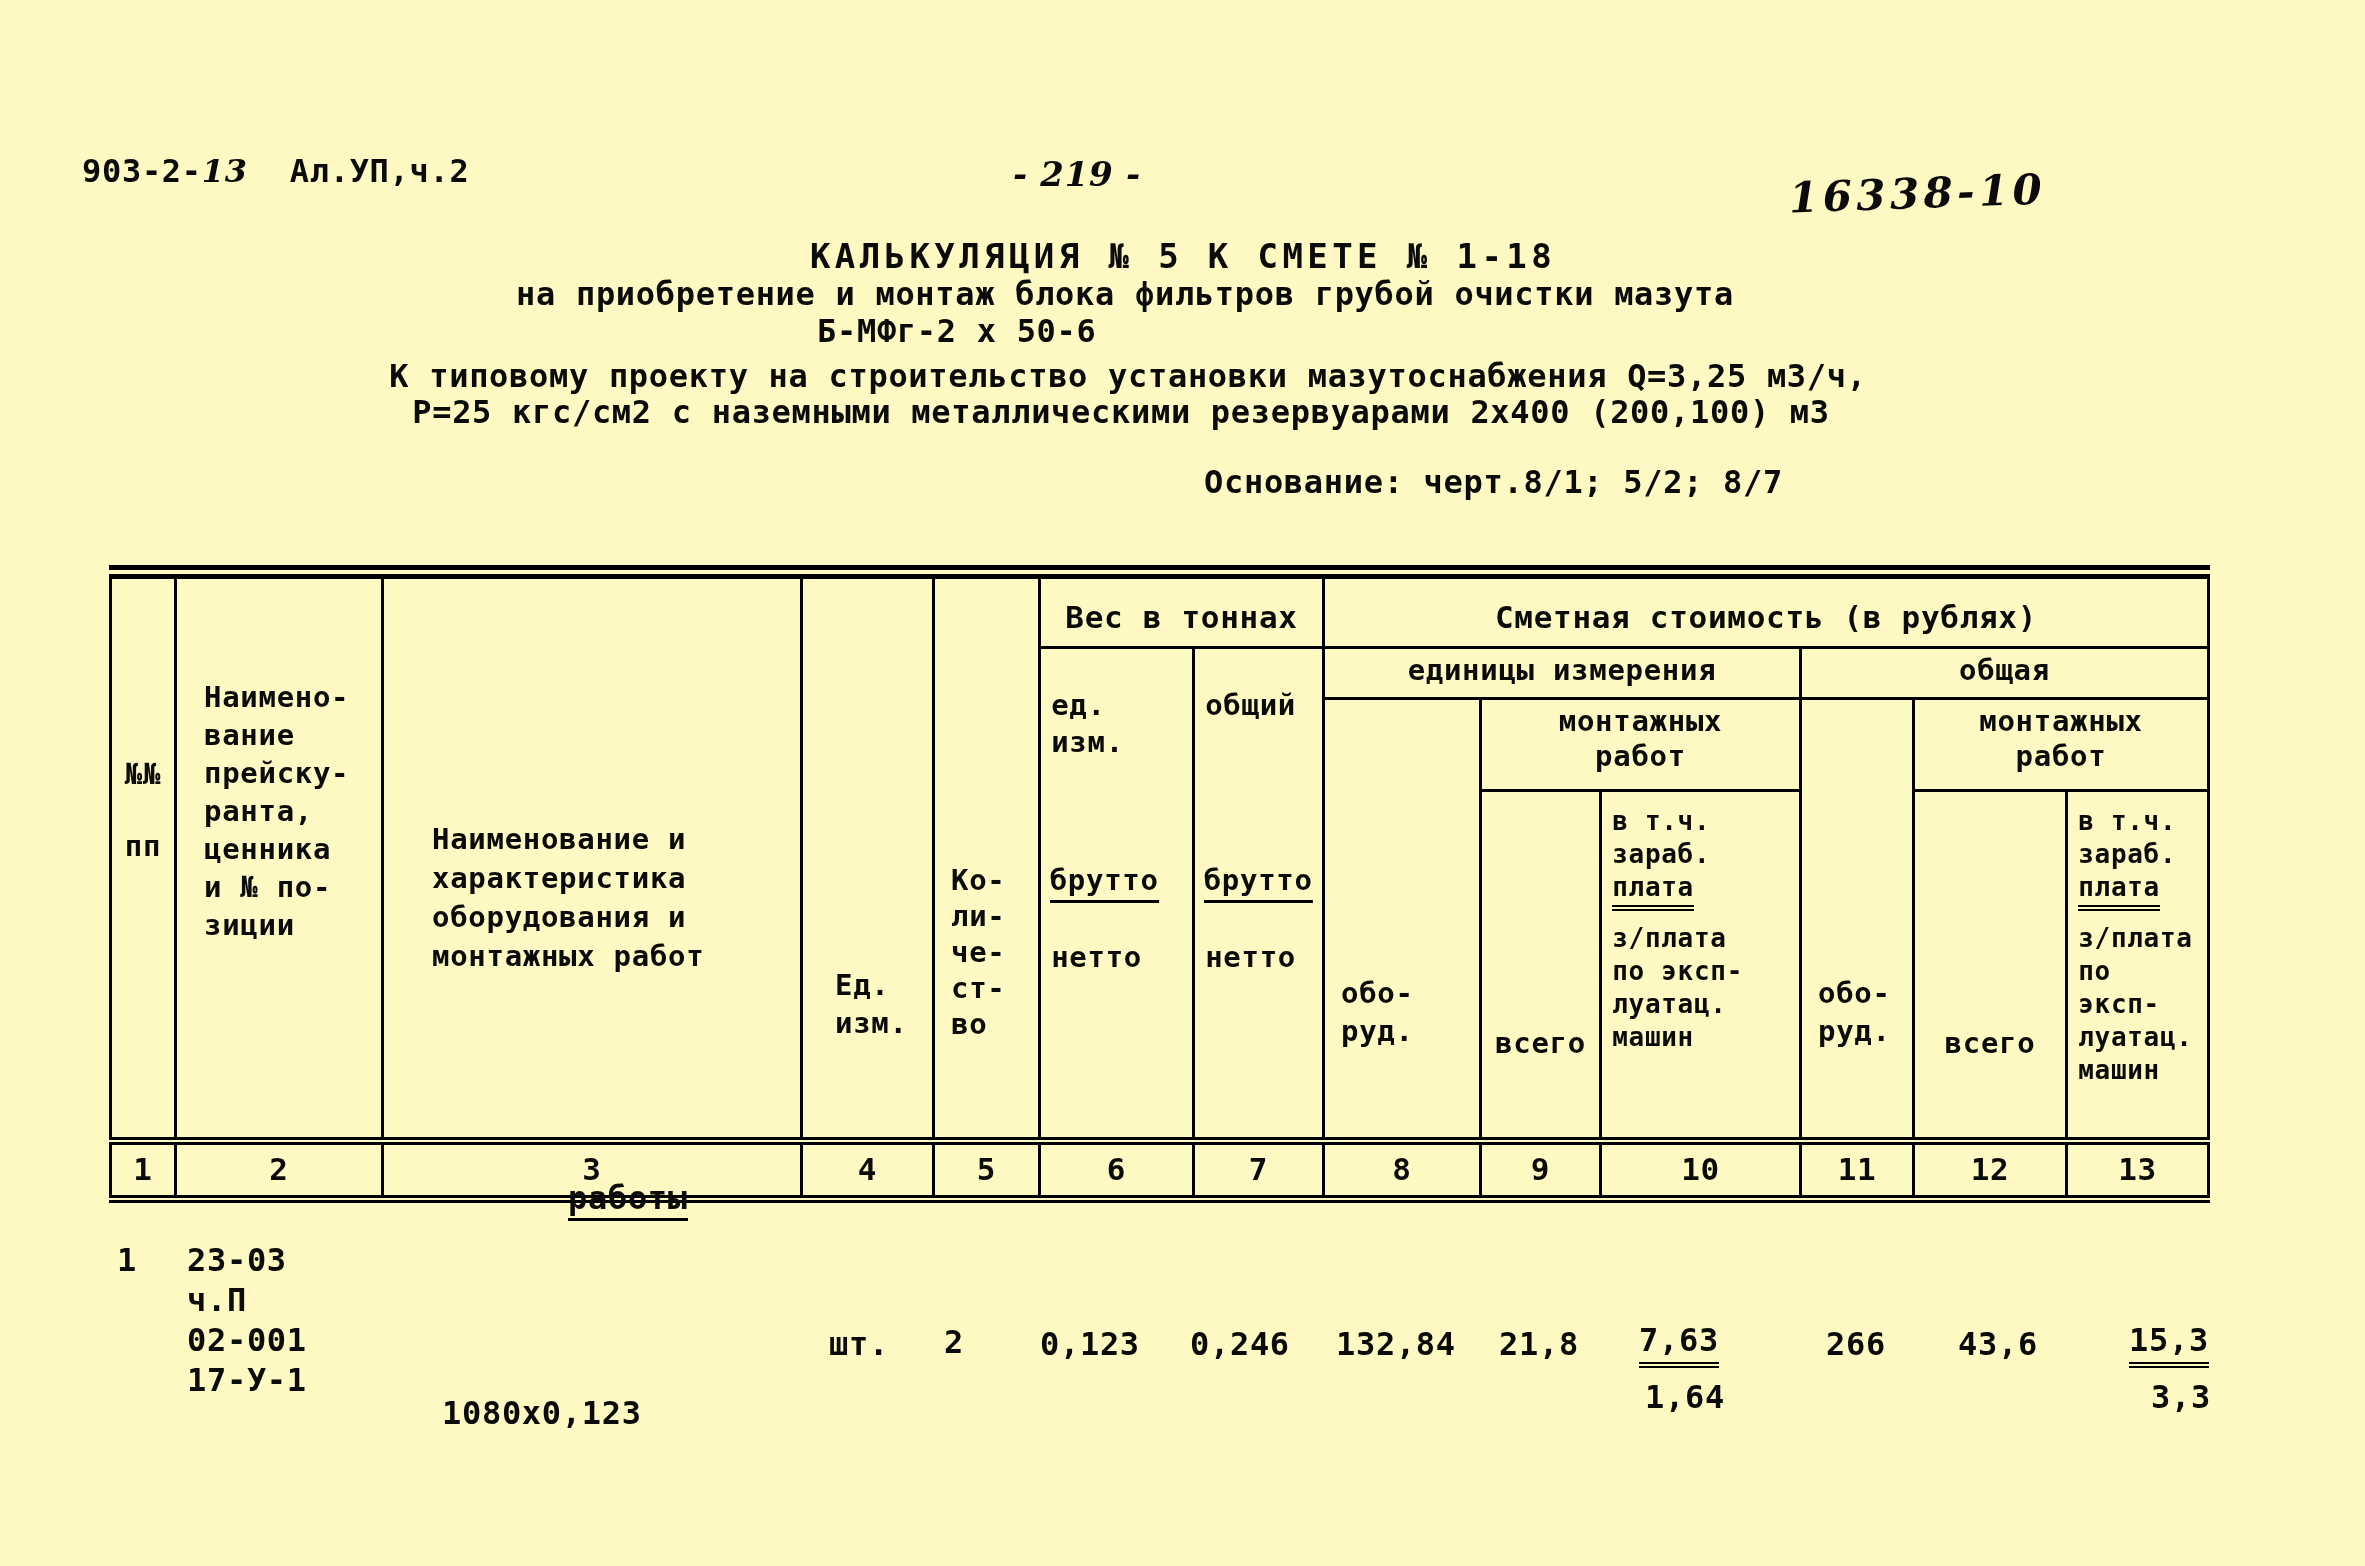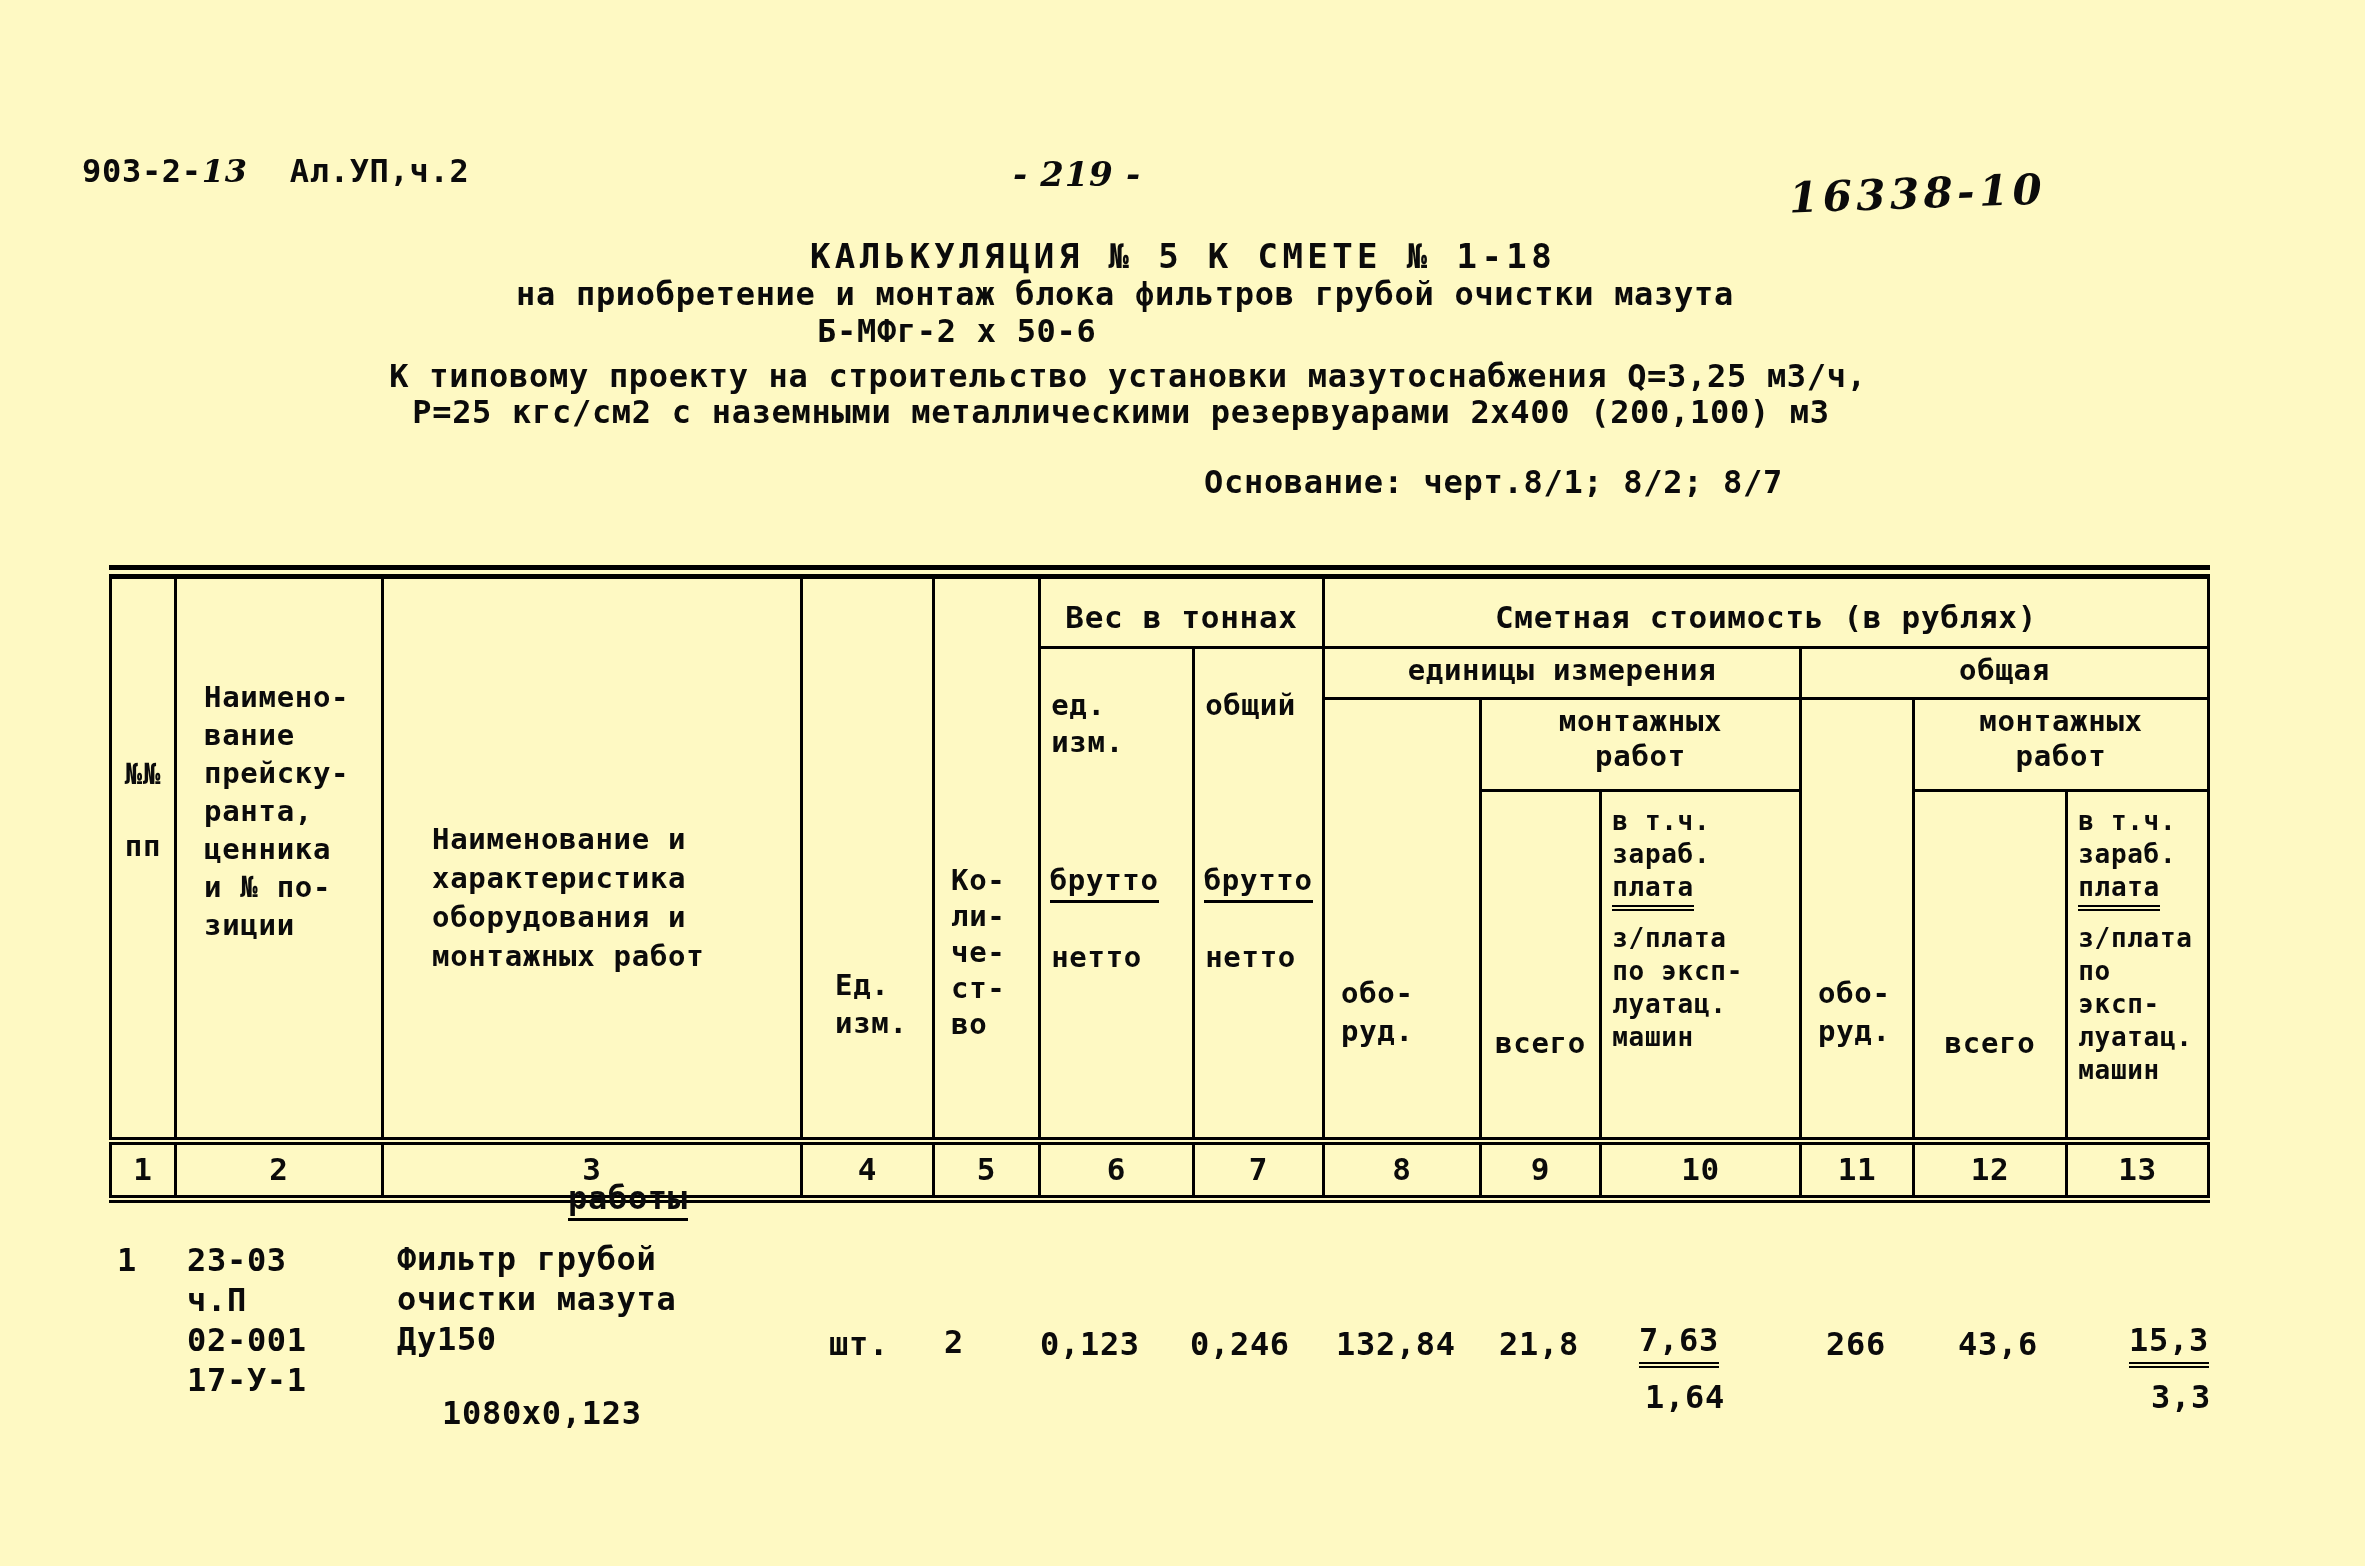--- a/index.html
+++ b/index.html
@@ -91,21 +91,21 @@
     <span>903-2-</span><span class="hw">13</span><span style="margin-left:42px">Ал.УП,ч.2</span>
   </div>
   <div class="abs page-num hw">- 219 -</div>
   <div class="abs stamp hw">16338-10</div>
 
   <div class="abs ctr title-main">КАЛЬКУЛЯЦИЯ № 5 К СМЕТЕ № 1-18</div>
   <div class="abs ctr subj1">на приобретение и монтаж блока фильтров грубой очистки мазута</div>
   <div class="abs subj2">Б-МФг-2 х 50-6</div>
   <div class="abs ctr proj1">К типовому проекту на строительство установки мазутоснабжения Q=3,25 м3/ч,</div>
   <div class="abs ctr proj2">Р=25 кгс/см2 с наземными металлическими резервуарами 2х400 (200,100) м3</div>
-  <div class="abs basis1">Основание: черт.8/1; 8/2; 8/7</div>
+  <div class="abs basis1">Основание: черт.8/1; 5/2; 8/7</div>
 
   <table class="calc">
     <colgroup>
       <col style="width:65px">
         <col style="width:207px">
         <col style="width:419px">
       <col style="width:132px">
         <col style="width:106px">
         <col style="width:154px">
       <col style="width:130px">
@@ -248,23 +248,20 @@
 
   <div class="abs sec2">
     <span class="us">работы</span>
   </div>
 
   <div class="abs bd rowpos">1</div>
   <div class="abs bd refblk pl">23-03
 ч.П
 02-001
 17-У-1</div>
-  <div class="abs bd nameblk pl">Фильтр грубой
-очистки мазута
-Ду150</div>
   <div class="abs bd nameNote">1080х0,123</div>
   <div class="abs bd v-unit">шт.</div>
   <div class="abs bd v-qty">2</div>
   <div class="abs bd v-wu">0,123</div>
   <div class="abs bd v-wt">0,246</div>
   <div class="abs bd v-c8">132,84</div>
   <div class="abs bd v-c9">21,8</div>
   <div class="abs bd v-c10a">
     <span class="ud">7,63</span>
   </div>

